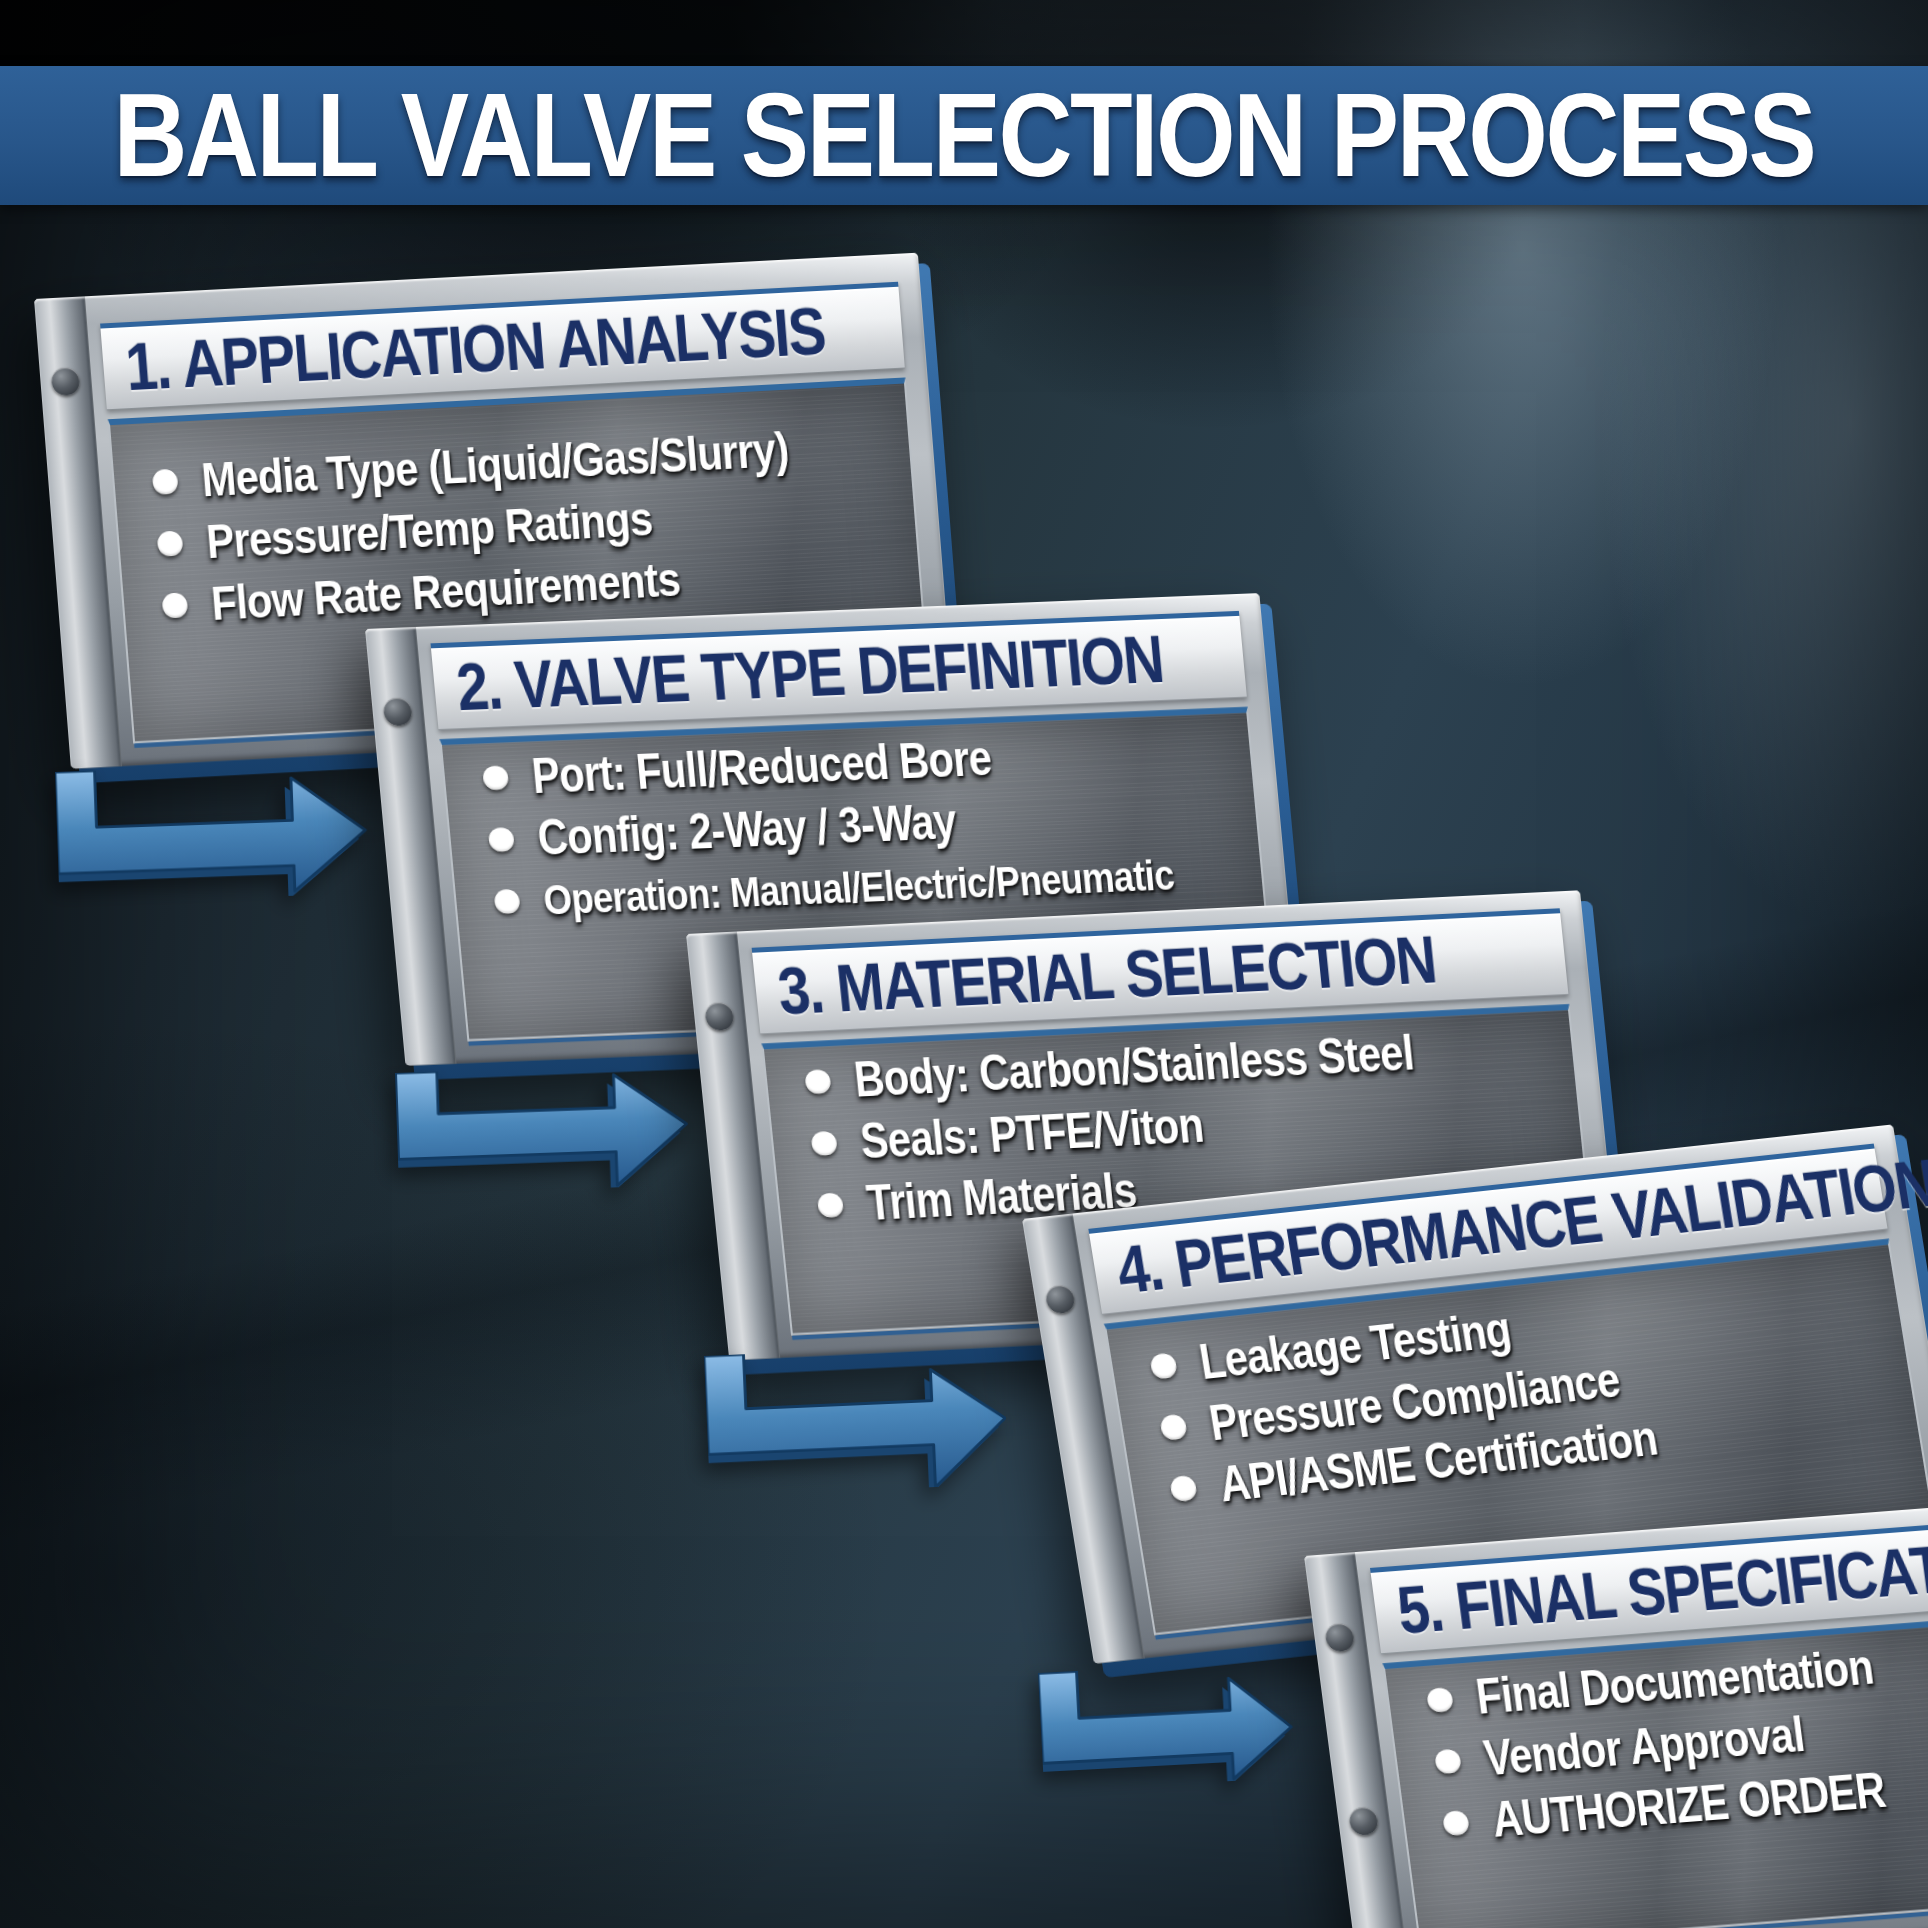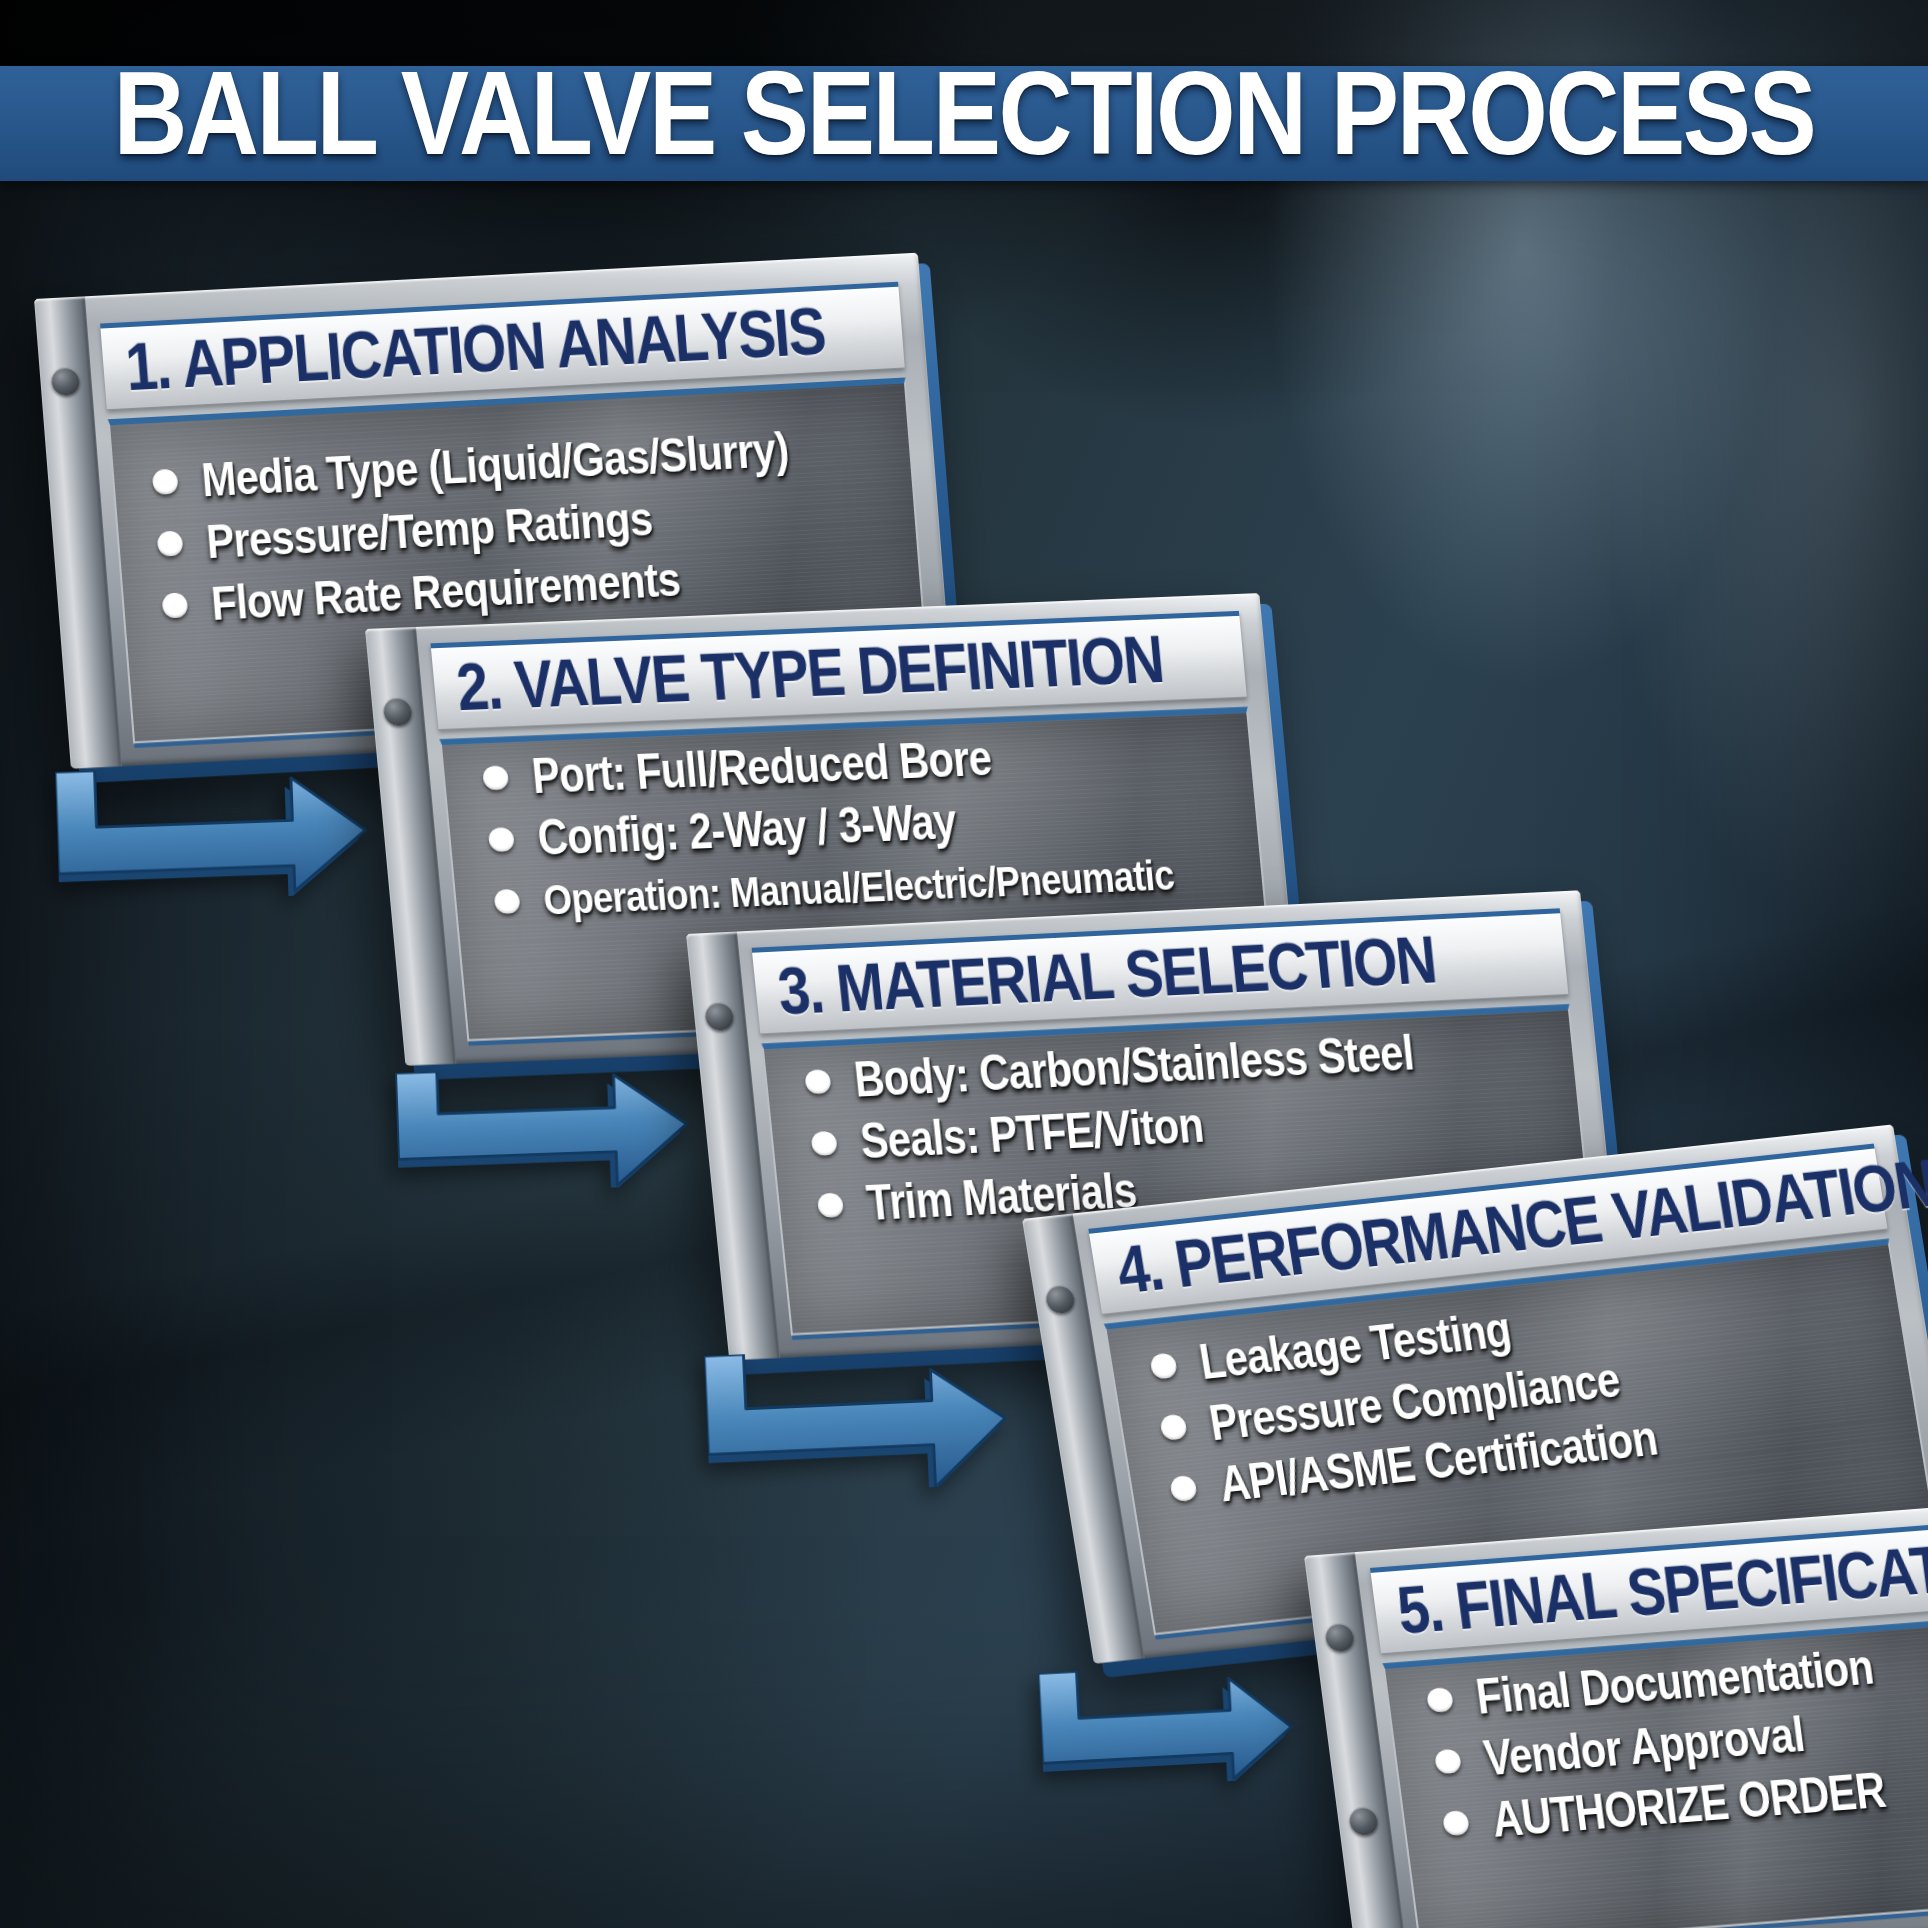--- a/index.html
+++ b/index.html
@@ -17,24 +17,24 @@
       radial-gradient(ellipse 490px 395px at 63% 9%, rgba(10,13,16,.8), transparent 65%),
       radial-gradient(ellipse 810px 490px at 30% 6%, rgba(5,7,9,.85), transparent 66%),
       radial-gradient(ellipse 1036px 753px at 6% 82%, rgba(7,12,17,.5), transparent 75%),
       linear-gradient(168deg, transparent 56%, rgba(4,8,12,.3) 60%, transparent 66%),
       linear-gradient(112deg, #131b21 0%, #1d2a33 20%, #25363f 42%, #2c4150 62%, #233543 80%, #1b2933 100%);
   }
   .vignette{position:absolute;inset:0;box-shadow:inset 0 0 301px 85px rgba(0,0,0,.5);pointer-events:none;}
 
   
   .banner{
-    position:absolute;left:0;top:66px;width:100%;height:115px;z-index:5;
+    position:absolute;left:0;top:66px;width:100%;height:139px;z-index:5;
     background:linear-gradient(180deg,#2f6198 0%,#28568a 55%,#1f4a7b 100%);
     box-shadow:0 3.8px 13px rgba(0,0,0,.55);
-    display:flex;align-items:flex-end;justify-content:center;
+    display:flex;align-items:flex-start;justify-content:center;
   }
   .banner h1{
     margin:0;color:#fff;font-size:119px;font-weight:bold;letter-spacing:-2.8px;
     transform:scaleX(.86);transform-origin:center;white-space:nowrap;
     text-shadow:0 4.7px 7.5px rgba(8,20,40,.65), 0 1.9px 0 rgba(12,30,60,.5);
   }
 
   
   .panel{position:absolute;transform-origin:0 0;filter:drop-shadow(-15px 24.5px 26px rgba(0,0,0,.5));}
   .p1{left:34px;  top:299px;  width:885px;height:471px;transform:rotate(-3deg)   skewX(1.5deg);z-index:10;}

